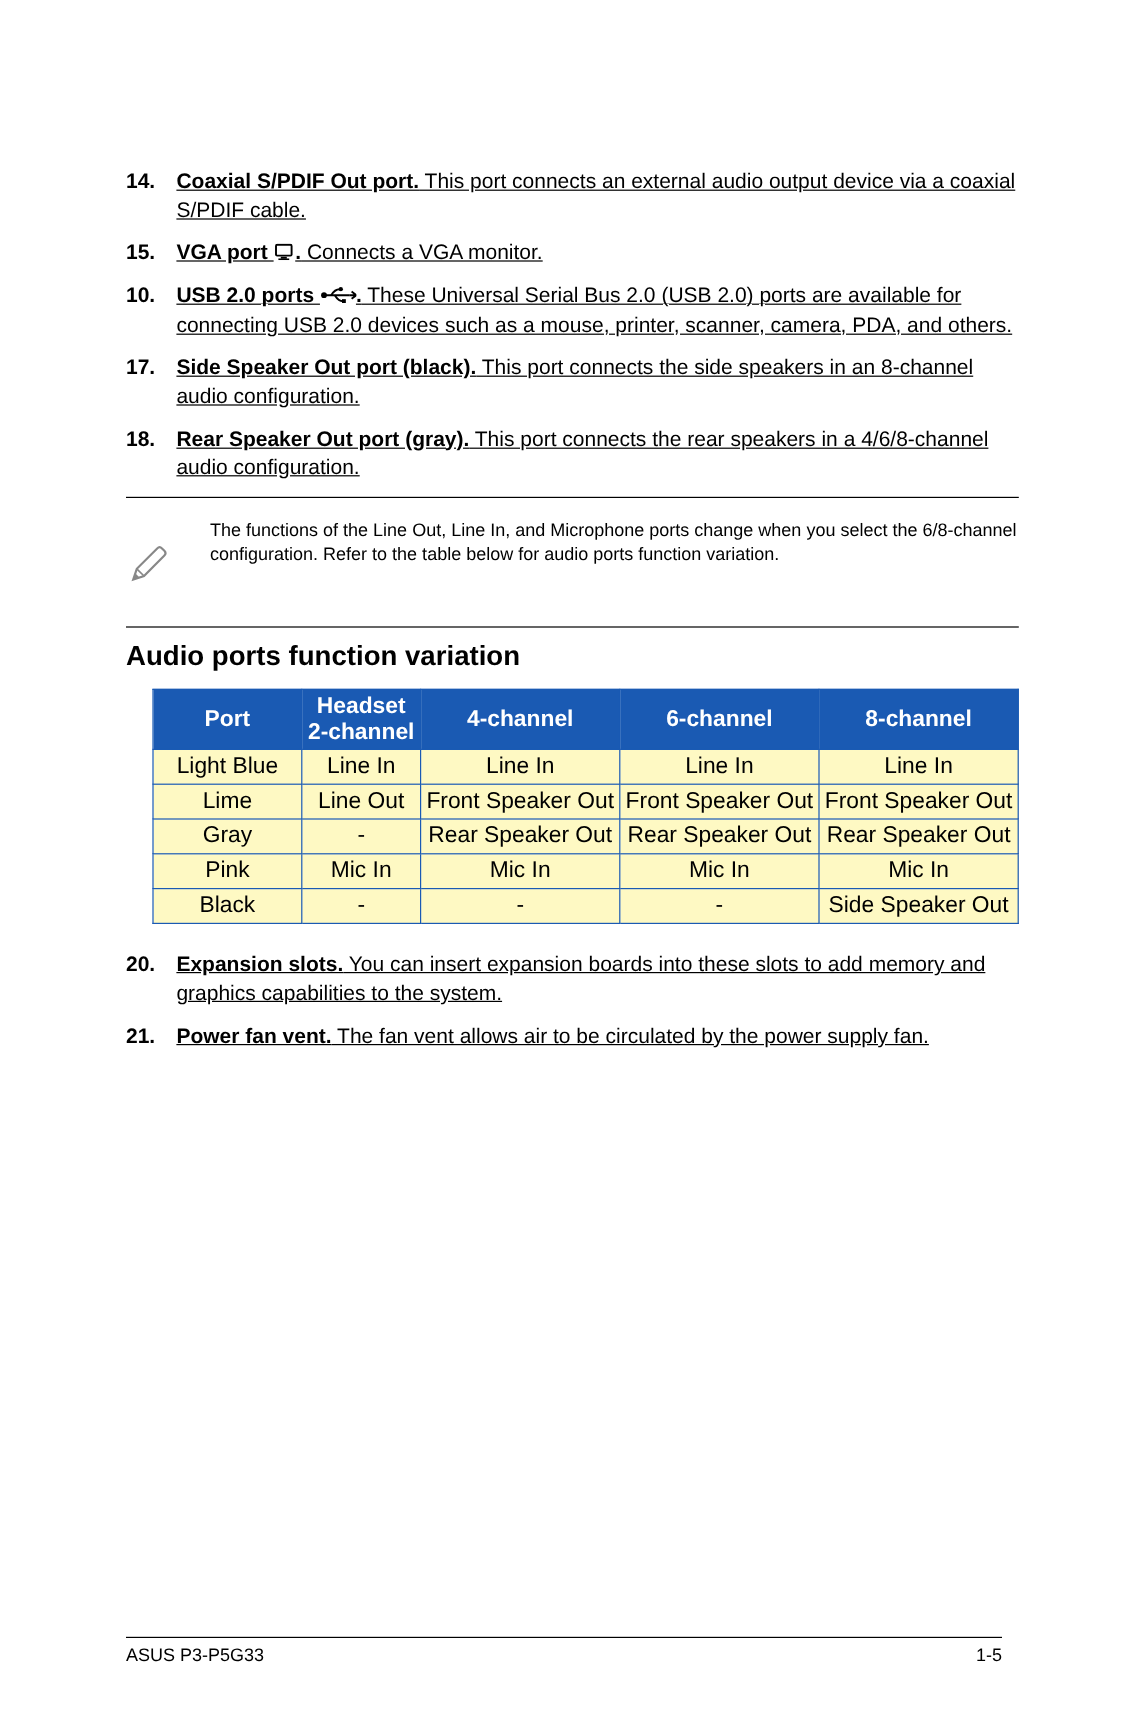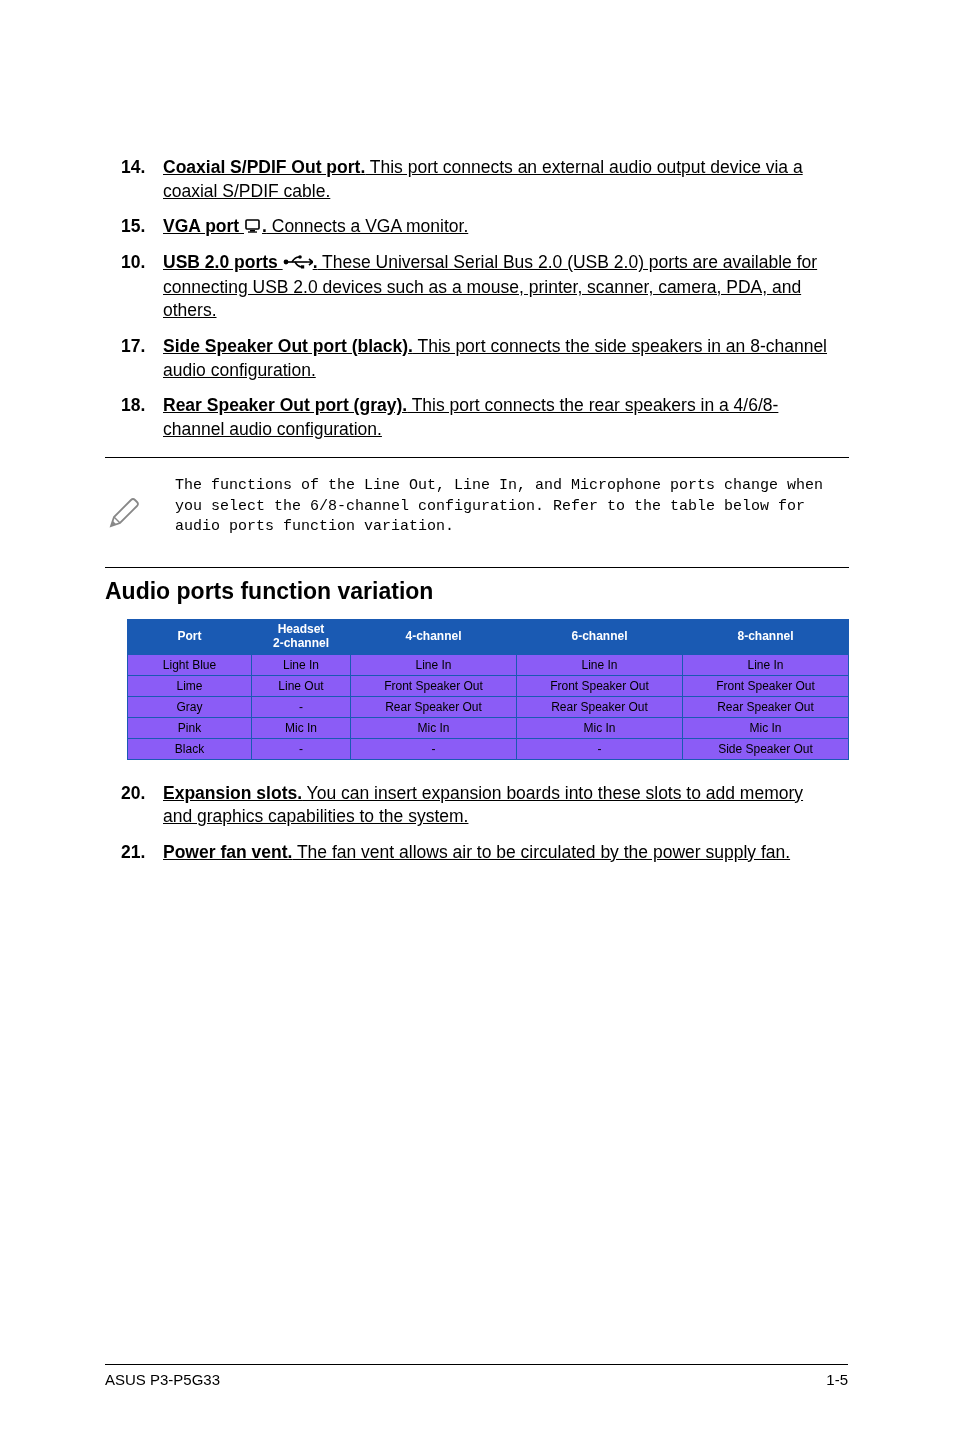--- a/index.html
+++ b/index.html
@@ -12,21 +12,21 @@
   .page {
     width: 954px;
     min-height: 1438px;
     padding: 140px 105px 0 105px;
     box-sizing: border-box;
     position: relative;
   }
   ol.main-list {
     list-style: none;
     padding: 0;
-    margin: 16px;
+    margin: 0;
   }
   ol.main-list li {
     display: flex;
     margin-bottom: 12px;
     font-size: 17.5px;
     line-height: 1.35;
   }
   .num {
     font-weight: bold;
     min-width: 42px;
@@ -49,57 +49,56 @@
   }
   .note-hr {
     border: none;
     border-top: 1px solid #000;
     margin: 6px 0;
   }
   .note-text {
     font-size: 15px;
     line-height: 1.35;
     flex: 1;
-    font-family: Liberation Mono, monospace;
   }
   .pencil-wrapper { padding-top: 20px; padding-left: 2px;}
 
   .section-title {
     font-weight: bold;
     font-size: 23px;
     margin: 10px 0 14px 0;
   }
 
   table.audio {
     border-collapse: collapse;
     width: 722px;
     margin: 0 0 22px 22px;
-    font-size: 12px;
+    font-size: 19px;
   }
   table.audio th {
     background: #1a5ab3;
     color: #fff;
     font-weight: bold;
     padding: 3px 4px;
     border: 1.5px solid #1a5ab3;
     text-align: center;
     line-height:1.15;
   }
   table.audio td {
     border: 1.5px solid #1a5ab3;
     text-align: center;
     padding: 3px 4px;
-    background:#8b5cf6;
+    background:#fef9c3;
   }
 
   .footer {
     position: absolute;
     bottom: 50px;
     left: 105px;
-    right: 106px;
+    right: 119px;
     border-top: 1px solid #000;
     font-size: 15px;
     padding-top: 6px;
     display: flex;
     justify-content: space-between;
   }
 </style>
 </head>
 <body>
 

